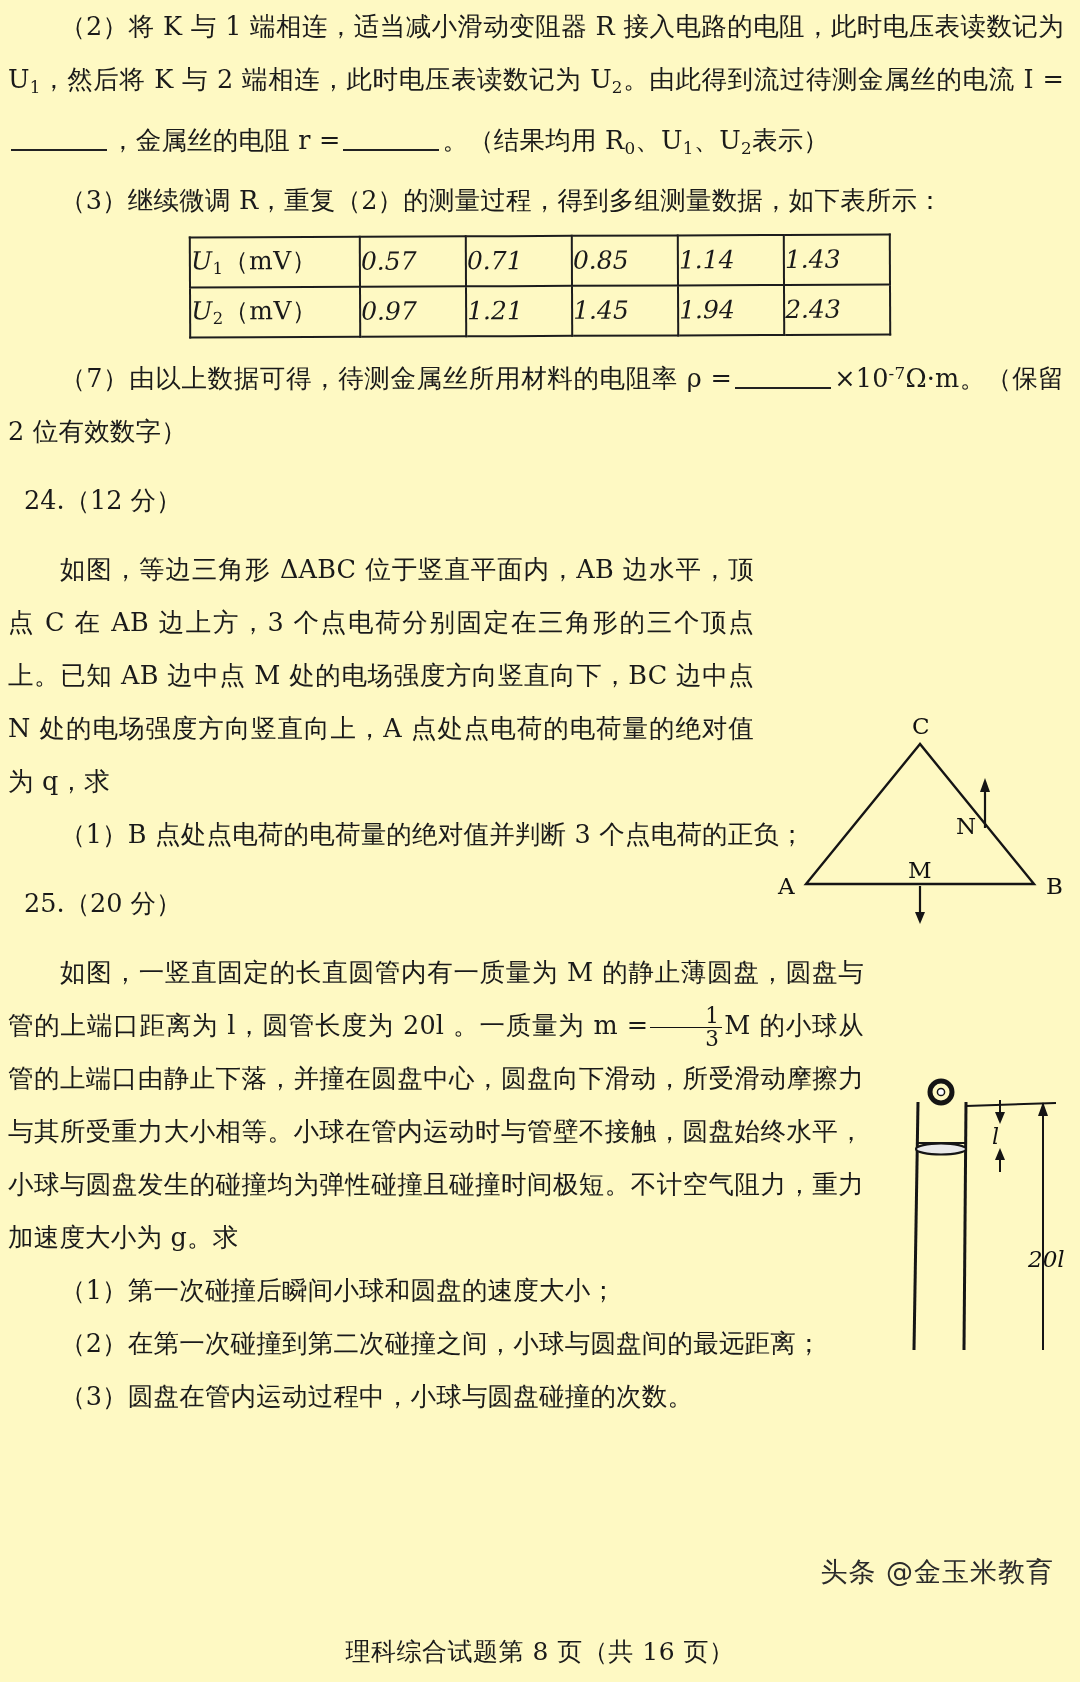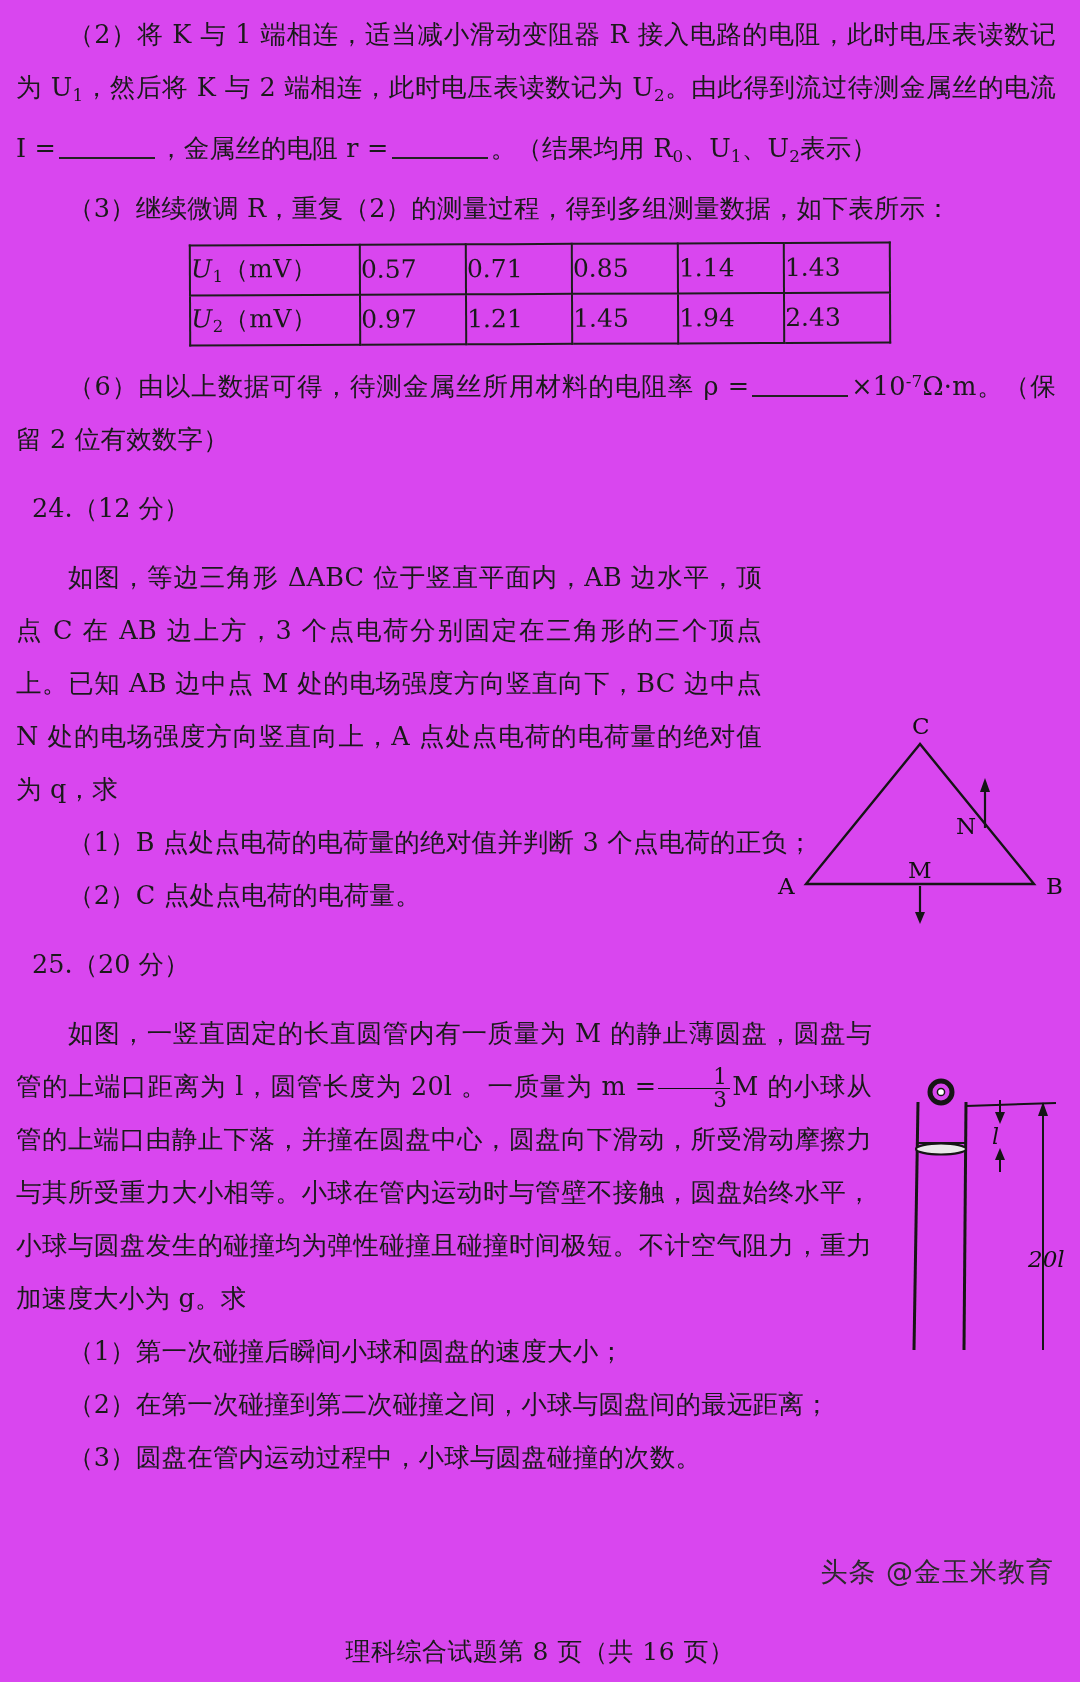--- a/index.html
+++ b/index.html
@@ -12,22 +12,22 @@
     height: 1682px;
     position: relative;
     font-family: "DejaVu Serif", "Liberation Serif", serif;
     color: #1a1a1a;
     overflow: hidden;
   }
   
   .page {
     position: absolute;
     inset: 0;
-    background: #d946ef;
-    padding: 8px;
+    background: #fef9c3;
+    padding: 0;
   }
   .para {
     font-size: 25.5px;
     line-height: 53px;
     letter-spacing: 0.2px;
     margin: 0;
     padding: 0 16px 0 8px;
     text-align: justify;
     text-justify: inter-ideograph;
   }
@@ -67,21 +67,21 @@
     border: 2px solid #1d1d1d;
     text-align: left;
     padding: 4px 0 6px 0;
     height: 38px;
     font-family: "DejaVu Serif", "Liberation Serif", serif;
   }
   table.data td.lbl {
     width: 168px;
     letter-spacing: 0.5px;
   }
-  table.data td.val { width: 104px; }
+  table.data td.val { width: 104px; font-style: italic; }
   
   .fig-tri {
     position: absolute;
     left: 770px;
     top: 716px;
     width: 300px;
     height: 212px;
   }
   .fig-tube {
     position: absolute;
@@ -164,29 +164,28 @@
           <td class="val">1.94</td>
           <td class="val">2.43</td>
         </tr>
       </tbody>
     </table>
   </div>
 
 
 
   <p class="para indent">
-    <span>（6）由以上数据可得，待测金属丝所用材料的电阻率 ρ =</span><span class="blank"></span><span>×10</span><sup>-7</sup><span>Ω·m</span><span>。（保留 2 位有效数字）</span>
+    <span>（7）由以上数据可得，待测金属丝所用材料的电阻率 ρ =</span><span class="blank"></span><span>×10</span><sup>-7</sup><span>Ω·m</span><span>。（保留 2 位有效数字）</span>
   </p>
 
   <p class="qnum">24.（12 分）</p>
   <div class="txtcol-24">
     <p class="para indent">如图，等边三角形 ΔABC 位于竖直平面内，AB 边水平，顶点 C 在 AB 边上方，3 个点电荷分别固定在三角形的三个顶点上。已知 AB 边中点 M 处的电场强度方向竖直向下，BC 边中点 N 处的电场强度方向竖直向上，A 点处点电荷的电荷量的绝对值为 q，求</p>
   </div>
   <p class="para indent">（1）B 点处点电荷的电荷量的绝对值并判断 3 个点电荷的正负；</p>
-  <p class="para indent">（2）C 点处点电荷的电荷量。</p>
 
   <div class="fig-tri">
     <svg viewBox="0 0 300 212" width="300" height="212">
 
       <polygon points="150,28 36,168 264,168" fill="none" stroke="#151515" stroke-width="2.4"></polygon>
 
       <text x="142" y="18" font-size="23">C</text>
       <text x="8" y="178" font-size="23">A</text>
       <text x="276" y="178" font-size="23">B</text>
 

